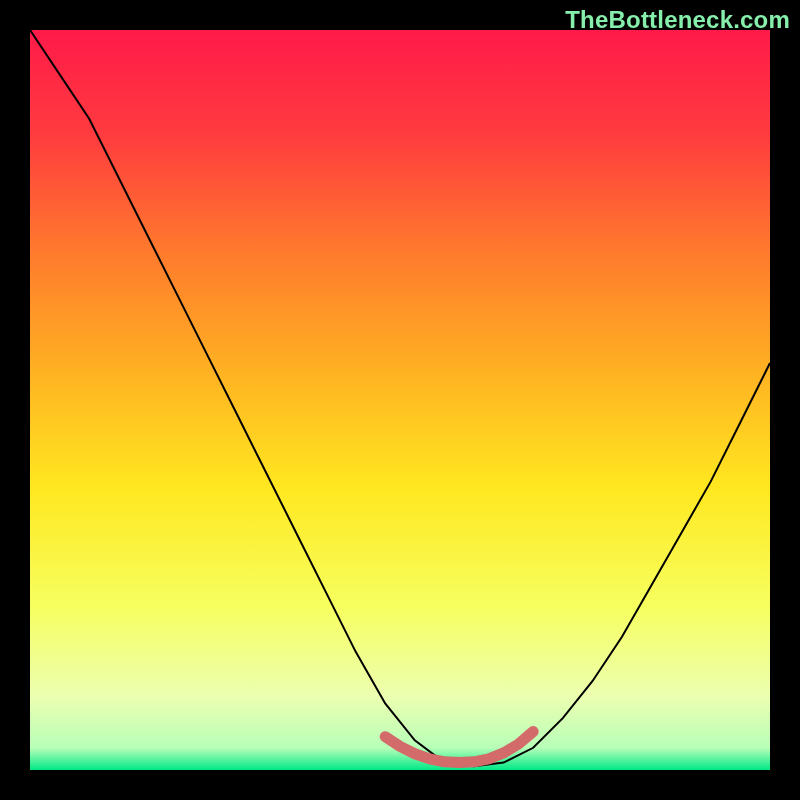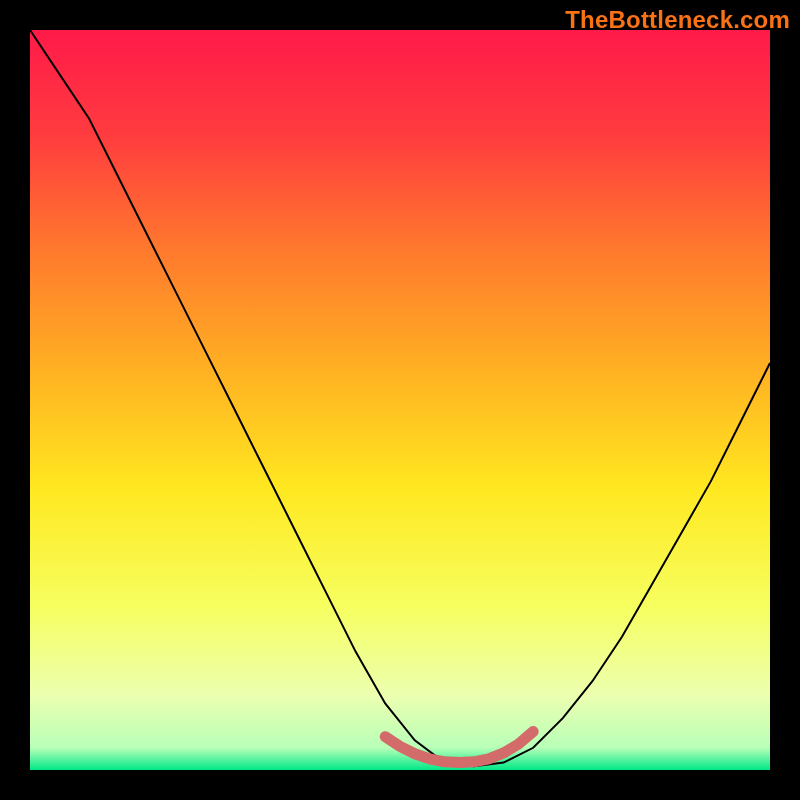--- a/index.html
+++ b/index.html
@@ -10,21 +10,21 @@
     height: 800px;
     background: #000;
   }
   .watermark {
     position: absolute;
     top: 6px;
     right: 10px;
     font-family: Arial, Helvetica, sans-serif;
     font-size: 24px;
     font-weight: 600;
-    color: #f97316;
+    color: #86efac;
     letter-spacing: 0.2px;
     user-select: none;
   }
   .plot {
     position: absolute;
     left: 30px;
     top: 30px;
     width: 740px;
     height: 740px;
   }

